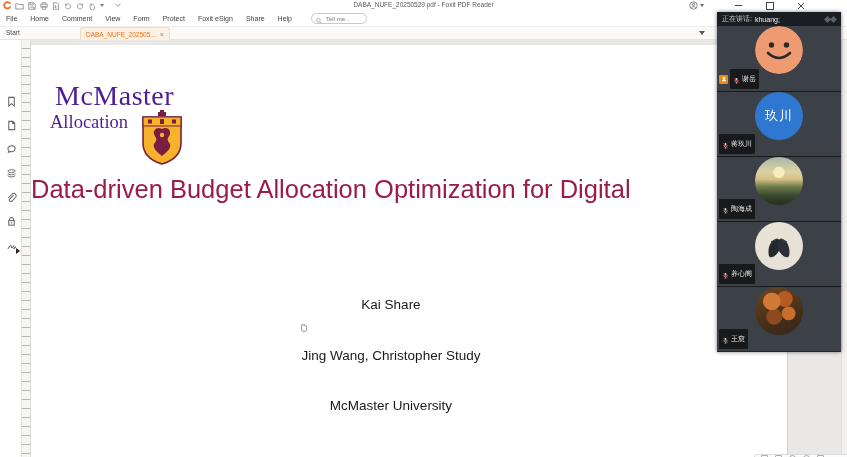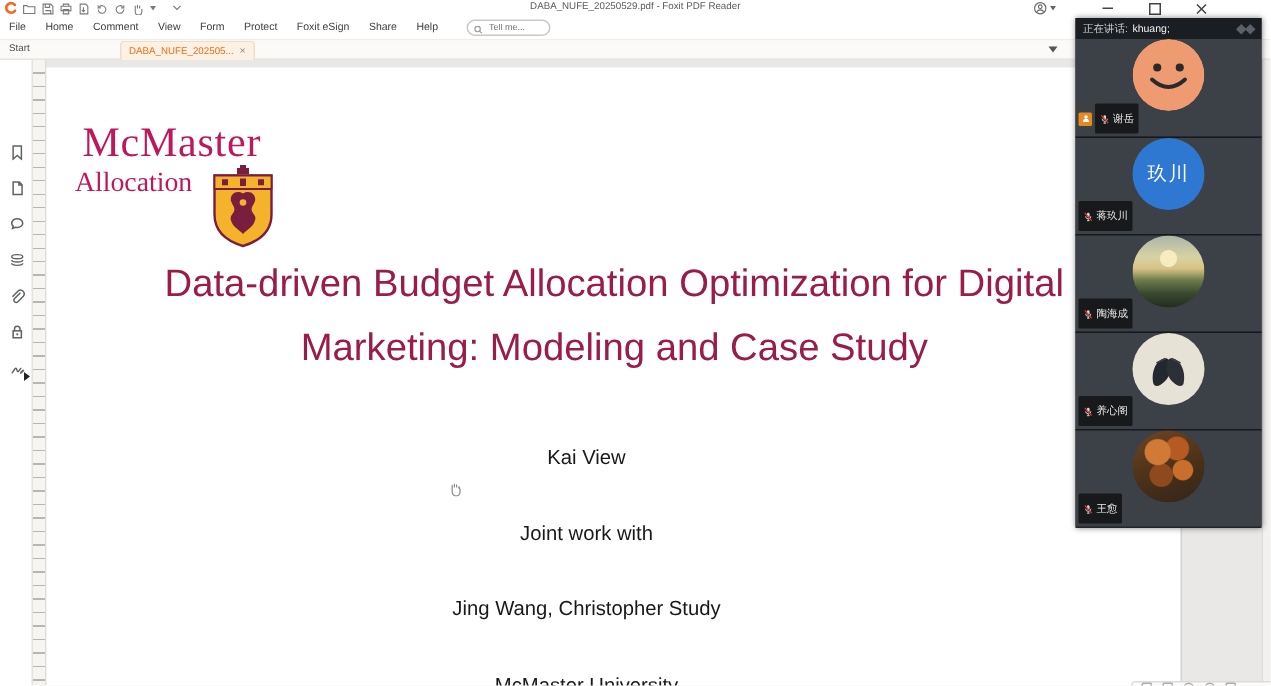--- a/index.html
+++ b/index.html
@@ -46,25 +46,25 @@
 
   
   .docarea{top:40px;left:22px;width:825px;height:417px;background:#e9e8e6}
   .ruler{top:40px;left:22px;width:9px;height:417px;background:#f6f5f2;border-right:1px solid #dddcd9;
          box-sizing:border-box;
          background-image:repeating-linear-gradient(to bottom,transparent 0 8px,#b8b6b2 8px 9px)}
   .page{top:45px;left:31px;width:757px;height:412px;background:#fff;border-right:1px solid #d2d1cf;box-sizing:border-box}
   .scrolltrack{top:40px;right:0;width:6px;height:417px;background:#f2f1ef;border-left:1px solid #e0dedb;box-sizing:border-box}
 
   
-  .logo-text{left:24px;top:37px;color:#be185d;font-family:"Liberation Serif",serif;line-height:1}
+  .logo-text{left:24px;top:37px;color:#4c1d95;font-family:"Liberation Serif",serif;line-height:1}
   .logo-mcmaster{font-size:28px;letter-spacing:.5px}
   .logo-university{font-size:18.5px;margin-top:3px;margin-left:-5px}
   .crest{left:108px;top:64px}
-  .slide-title{left:0;width:757px;text-align:center;color:#9a1c4a;font-size:25.5px;font-weight:400;white-space:nowrap}
+  .slide-title{left:0;width:757px;color:#9a1c4a;font-size:25.5px;font-weight:400;white-space:nowrap}
   .t1{top:130px}.t2{top:173px}
   .slide-body{left:0;top:218px;width:720px;text-align:center;color:#191919;font-size:13.5px;line-height:16.9px;white-space:pre}
   .hand-cursor{left:268px;top:273px}
 
   
   .pagetools{left:723px;top:409px;width:118px;height:8px;background:#fbfbfb;border:1px solid #dcdcdc;
              border-radius:3px;display:flex;align-items:center;gap:7px;padding:0 6px;box-sizing:border-box}
   .pt-glyph{width:5px;height:5px;border:1px solid #9a9a9a;border-radius:1px;opacity:.8}
   .pt-dot{width:5px;height:5px;border:1px solid #9a9a9a;border-radius:50%;opacity:.8}
 
@@ -265,31 +265,29 @@
       <rect x="9" y="10.5" width="4" height="4" fill="#7a1e3f"></rect>
       <rect x="21" y="10" width="4" height="5" fill="#7a1e3f"></rect>
       <rect x="33" y="10.5" width="4" height="4" fill="#7a1e3f"></rect>
       <path d="M23 20c-5-3-9 1-8 5 1 3 3 4 2 7-1 2-3 3-2 6 1 4 5 6 8 9 3-3 7-5 8-9 1-3-1-4-2-6-1-3 1-4 2-7 1-4-3-8-8-5z" fill="#7a1e3f"></path>
       <circle cx="23" cy="26" r="2.2" fill="#f5b32b"></circle>
       <path d="M19 3h8v4h-8z M21 1h4v2h-4z" fill="#7a1e3f"></path>
     </svg>
   </div>
 
   <div class="abs slide-title t1">Data-driven Budget Allocation Optimization for Digital</div>
-  <div class="abs slide-title t2">Marketing: Modeling and Case Study</div>
 
   <span class="abs hand-cursor">
     <svg width="9" height="10" viewBox="0 0 11 12">
         <path d="M3 5V2.8m1.8 2V1.8m1.8 3V2.4m1.8 3.2V4l1 2.5v2a3.2 3.2 0 0 1-6.4 0V5" fill="#fff" stroke="#7d7d7d" stroke-width=".9"></path>
       </svg>
   </span>
 
   <div class="abs slide-body">
-    <div>Kai View</div>
-    <div>Joint work with</div>
+    <div>Kai Share</div>
     <div>Jing Wang, Christopher Study</div>
     <div>McMaster University</div>
     
     
     
     
     
     
     
     

